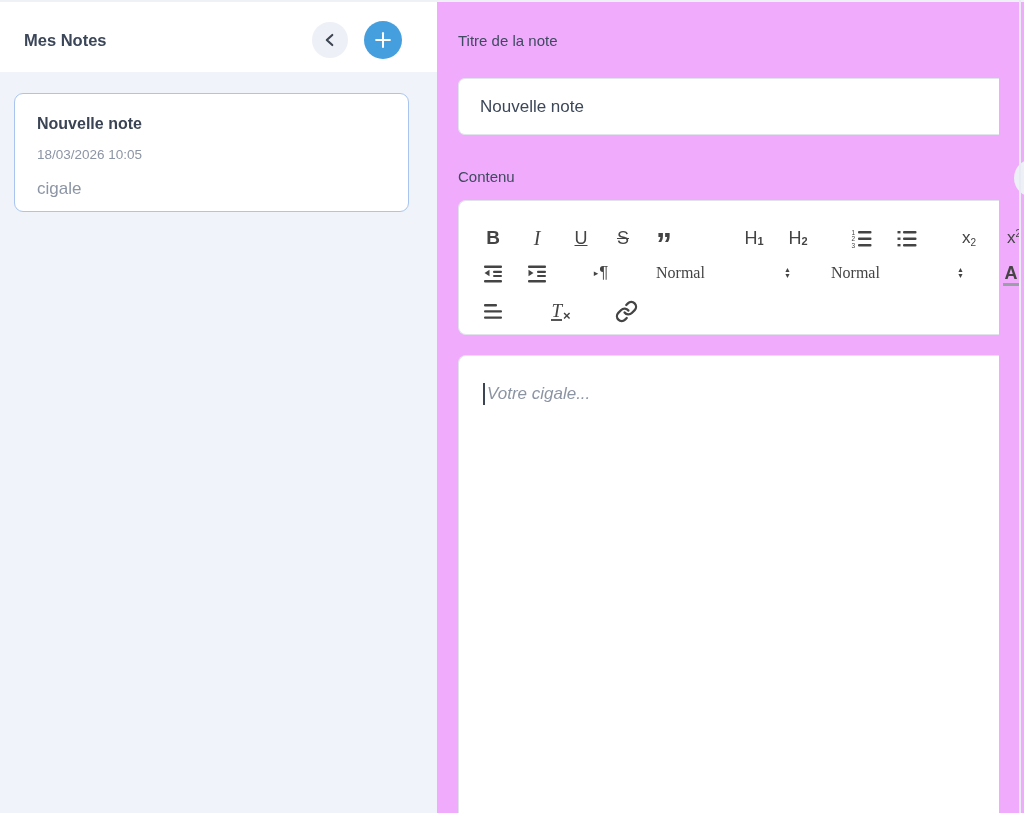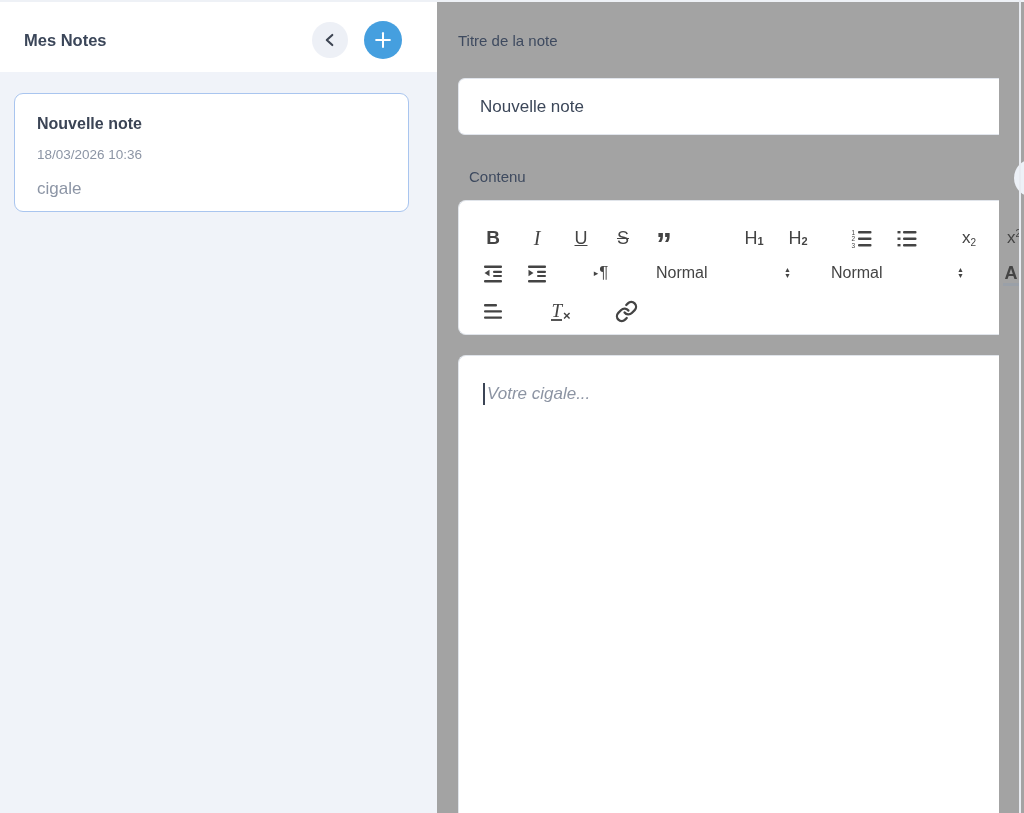--- a/index.html
+++ b/index.html
@@ -15,21 +15,21 @@
   .sidebar-title { position:absolute; left:24px; top:31px; font-size:16.5px; font-weight:700; color:#3b4659; }
   .circle-btn { position:absolute; border-radius:50%; display:flex; align-items:center; justify-content:center; cursor:pointer; }
   .back-btn { left:312px; top:22px; width:36px; height:36px; background:#edf0f6; }
   .add-btn { left:364px; top:21px; width:38px; height:38px; background:#459fdf; }
   .note-card { position:absolute; left:14px; top:93px; width:395px; height:119px; background:#ffffff;
     border:1px solid #a9c5ef; border-radius:9px; cursor:pointer; }
   .note-title { position:absolute; left:22px; top:21px; font-size:16px; font-weight:700; color:#3b4455; }
   .note-date  { position:absolute; left:22px; top:53px; font-size:13.5px; color:#8c95a5; }
   .note-preview { position:absolute; left:22px; top:85px; font-size:17px; color:#8c95a5; }
   
-  .main { position:absolute; left:437px; top:0; width:587px; height:813px; background:#a3a3a3; }
+  .main { position:absolute; left:437px; top:0; width:587px; height:813px; background:#f0abfc; }
   .field-label { position:absolute; left:21px; font-size:15px; color:#3e4a5f; }
   .title-input { position:absolute; left:21px; top:78px; width:541px; height:57px;
     border:1px solid #e1e5ec; border-right:none; border-radius:7px 0 0 7px;
     padding-left:21px; font-size:17px; color:#3c4759; font-family:"Liberation Sans",sans-serif;
     outline:none; background:#fff; }
   .partial-circle { position:absolute; left:577px; top:159px; width:38px; height:38px;
     border-radius:50%; background:#edf1f7; cursor:pointer; }
   
   .toolbar { position:absolute; left:21px; top:200px; width:541px; height:135px;
     border:1px solid #e0e4ea; border-right:none; border-radius:8px 0 0 8px; background:#fff; }
@@ -42,21 +42,21 @@
   .g-quote { font-size:32px; font-weight:700; line-height:10px; padding-top:12px; }
   .g-hbase { font-size:18px; font-weight:500; }
   .g-hnum { font-size:11px; font-weight:600; transform:translateY(3px); }
   .g-x { font-size:17px; font-weight:500; }
   .g-sub { font-size:10px; transform:translateY(4px); }
   .g-sup { font-size:10px; transform:translateY(-5px); }
   .g-dirmark { font-size:9px; margin-right:1px; }
   .g-pilcrow { font-size:17px; font-weight:500; }
   .dropdown { position:absolute; height:28px; display:flex; align-items:center;
     justify-content:space-between; color:#444; cursor:pointer; }
-  .dd-label { font-size:16px; }
+  .dd-label { font-size:16px;font-family:Liberation Serif, serif; }
   .dd-arrows { display:flex; flex-direction:column; align-items:center; line-height:6px; }
   .dd-arrows span { font-size:7px; color:#444; }
   .g-colorA { font-size:18px; font-weight:700; line-height:14px; }
   .color-bar { position:absolute; left:6px; bottom:1px; width:17px; height:3px; background:#9aa0a8; }
   .g-cleanT { font-family:"Liberation Serif",serif; font-style:italic; font-size:19px;
     border-bottom:2px solid #555; line-height:17px; }
   .g-cleanX { font-size:13px; font-weight:700; transform:translateY(4px); margin-left:1px; }
   
   .editor-box { position:absolute; left:21px; top:355px; width:541px; height:480px;
     border:1px solid #e0e4ea; border-right:none; border-radius:8px 0 0 8px; background:#fff; cursor:text; }
@@ -85,31 +85,31 @@
     <span>
       <svg width="22" height="22" viewBox="0 0 24 24" fill="none" stroke="#ffffff" stroke-width="2.2" stroke-linecap="round">
           <line x1="12" y1="4.5" x2="12" y2="19.5"></line>
           <line x1="4.5" y1="12" x2="19.5" y2="12"></line>
         </svg>
     </span>
   </div>
 
   <div class="note-card">
     <div class="note-title">Nouvelle note</div>
-    <div class="note-date">18/03/2026 10:36</div>
+    <div class="note-date">18/03/2026 10:05</div>
     <div class="note-preview">cigale</div>
   </div>
 </div>
 
 <div class="main">
 
   <div class="field-label" style="top:32px;">Titre de la note</div>
   <input class="title-input" type="text" value="Nouvelle note" style="">
 
-  <div class="field-label" style="top:168px;margin-left:11px;">Contenu</div>
+  <div class="field-label" style="top:168px;">Contenu</div>
   <div class="partial-circle"></div>
 
   <div class="toolbar">
 
     <div class="tb-btn g-bold" style="left:20px;top:23px;">B</div>
     <div class="tb-btn g-italic" style="left:64px;top:23px;">I</div>
     <div class="tb-btn g-underline" style="left:108px;top:23px;">U</div>
     <div class="tb-btn g-strike" style="left:150px;top:23px;">S</div>
     <div class="tb-btn g-quote" style="left:191px;top:23px;">”</div>
     <div class="tb-btn" style="left:281px;top:23px;">

